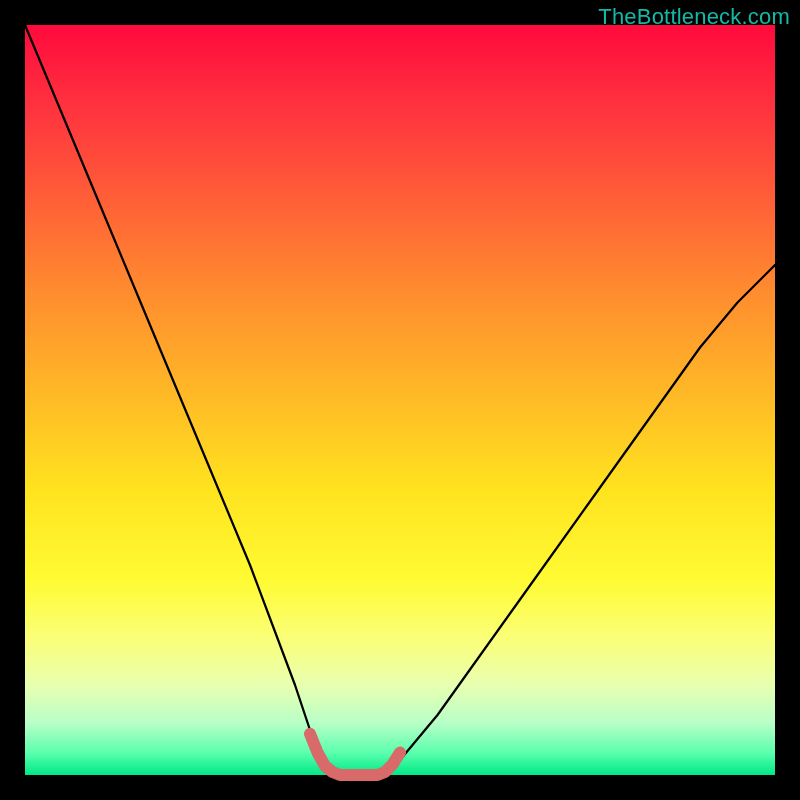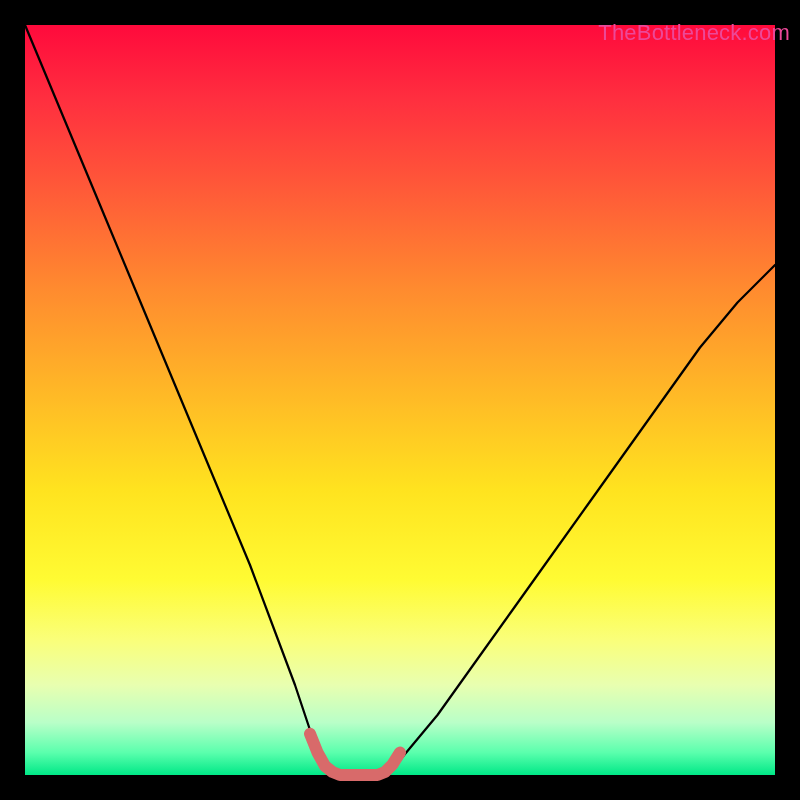--- a/index.html
+++ b/index.html
@@ -42,23 +42,23 @@
   svg.curve-layer {
     position: absolute;
     left: 0;
     top: 0;
     width: 750px;
     height: 750px;
     overflow: visible;
   }
   .watermark {
     position: absolute;
-    top: 20px;
+    top: 4px;
     right: 10px;
-    color: #ec4899;
+    color: #14b8a6;
     font-size: 22px;
     font-weight: 500;
     letter-spacing: 0.2px;
     user-select: none;
   }
 </style>
 </head>
 <body>
 
 <div class="chart-wrap">

